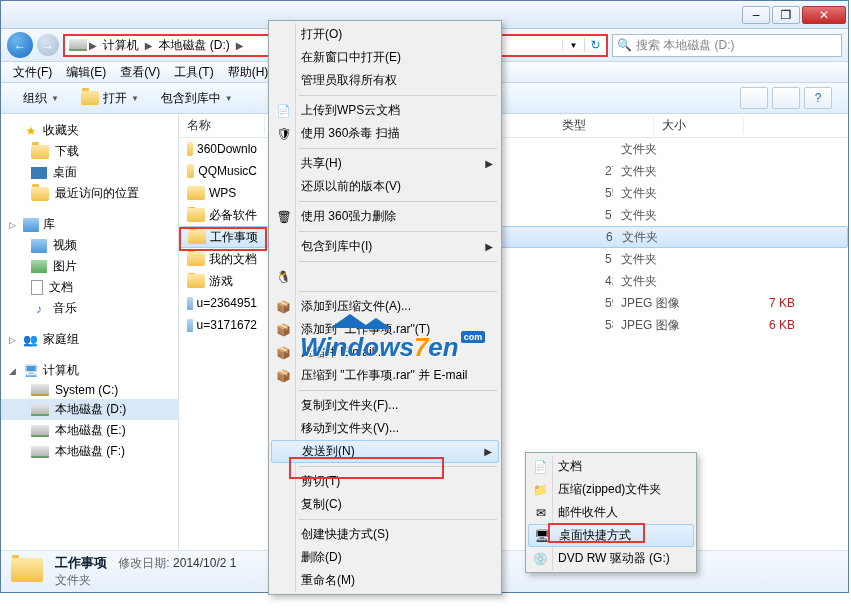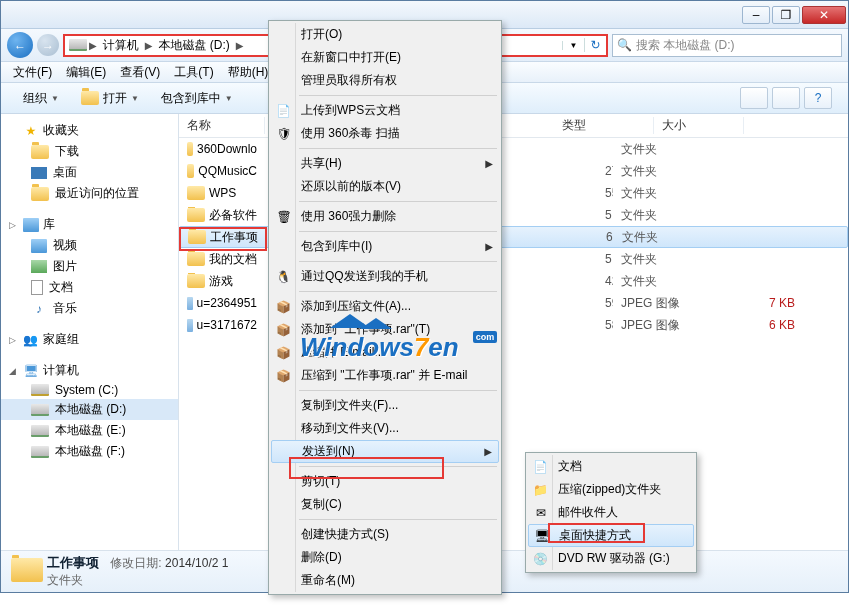--- a/index.html
+++ b/index.html
@@ -62,21 +62,21 @@
 .row { display:flex; align-items:center; height:22px; }
 .row.sel { background: linear-gradient(#e6f2fd,#cfe6fb); border:1px solid #a4cef3; border-radius:2px; }
 .cell { padding: 0 8px; overflow:hidden; white-space:nowrap; }
 .c-name { width: 86px; display:flex; align-items:center; gap:4px; }
 .c-date { width: 280px; color:#555; padding-left: 340px; }
 .c-type { width: 100px; color:#555; }
 .c-size { width: 90px; color:#b91c1c; text-align:right; }
 .jpg-ico { width:16px; height:13px; background:linear-gradient(#b8d8f0,#7ab0e0); display:inline-block; border-radius:1px; }
 
 
-.statusbar { height:42px; border-top:1px solid #d8e2ec; background:linear-gradient(#f4f9fe,#e6f0fa); display:flex; align-items:center; padding:4px 10px; gap:4px; }
+.statusbar { height:42px; border-top:1px solid #d8e2ec; background:linear-gradient(#f4f9fe,#e6f0fa); display:flex; align-items:center; padding:4px 10px; gap:12px; }
 .sb-ico { width:32px; height:28px; }
 .sb-ico .ico.folder { width:32px; height:24px; }
 .sb-text strong { font-size:13px; color:#123; }
 .sb-text div { color:#666; }
 
 
 .ctx { position:absolute; background:#f0f0f0; border:1px solid #9aa; box-shadow: 3px 3px 6px rgba(0,0,0,.25); padding:2px; z-index:50; }
 .ctx-item { display:flex; align-items:center; height:23px; padding: 0 24px 0 30px; position:relative; white-space:nowrap; }
 .ctx-item.hl { background: linear-gradient(#e6f2fd,#cfe6fb); border:1px solid #a4cef3; border-radius:2px; padding-right:23px; }
 .ctx-item .ci { position:absolute; left:4px; width:18px; height:18px; display:flex;align-items:center;justify-content:center; }
@@ -84,21 +84,21 @@
 .ctx-sep { height:1px; background:#d0d0d0; margin: 3px 2px 3px 28px; }
 .ctx .gutter { position:absolute; left:26px; top:2px; bottom:2px; width:1px; background:#d8d8d8; }
 .red-box { position:absolute; border:2px solid #e53935; pointer-events:none; }
 
 
 .watermark { position:absolute; left:300px; top:332px; z-index:60; font-weight:bold; font-style:italic; pointer-events:none; }
 .watermark .roof { position:absolute; left:30px; top:-18px; width:0;height:0; border-left:20px solid transparent; border-right:20px solid transparent; border-bottom:14px solid #1a6fc2; }
 .watermark .roof2 { position:absolute; left:60px; top:-14px; width:0;height:0; border-left:16px solid transparent; border-right:16px solid transparent; border-bottom:11px solid #1a6fc2; }
 .watermark span.w { color:#1a6fc2; font-size:26px; text-shadow:1px 1px 0 #fff; }
 .watermark span.n { color:#ff9800; font-size:26px; text-shadow:1px 1px 0 #fff; }
-.watermark .com { background:#1a6fc2; color:#fff; font-size:9px; padding:1px 3px; border-radius:2px; vertical-align:top; margin-left:14px; font-style:normal; }
+.watermark .com { background:#1a6fc2; color:#fff; font-size:9px; padding:1px 3px; border-radius:2px; vertical-align:top; margin-left:2px; font-style:normal; }
 </style>
 </head>
 <body>
 
 <div class="window">
 
   <div class="titlebar">
     <div class="win-btn">
         <span>–</span>
       </div>
@@ -378,21 +378,20 @@
         <span>使用 360强力删除</span>
       </div>
       <div class="ctx-sep"></div>
       <div class="ctx-item">
         <span>包含到库中(I)</span>
         <span class="arrow">▶</span>
       </div>
       <div class="ctx-sep"></div>
       <div class="ctx-item">
         <span class="ci">🐧</span>
-        <span>通过QQ发送到我的手机</span>
       </div>
       <div class="ctx-sep"></div>
       <div class="ctx-item">
         <span class="ci">📦</span>
         <span>添加到压缩文件(A)...</span>
       </div>
       <div class="ctx-item">
         <span class="ci">📦</span>
         <span>添加到 "工作事项.rar"(T)</span>
       </div>

